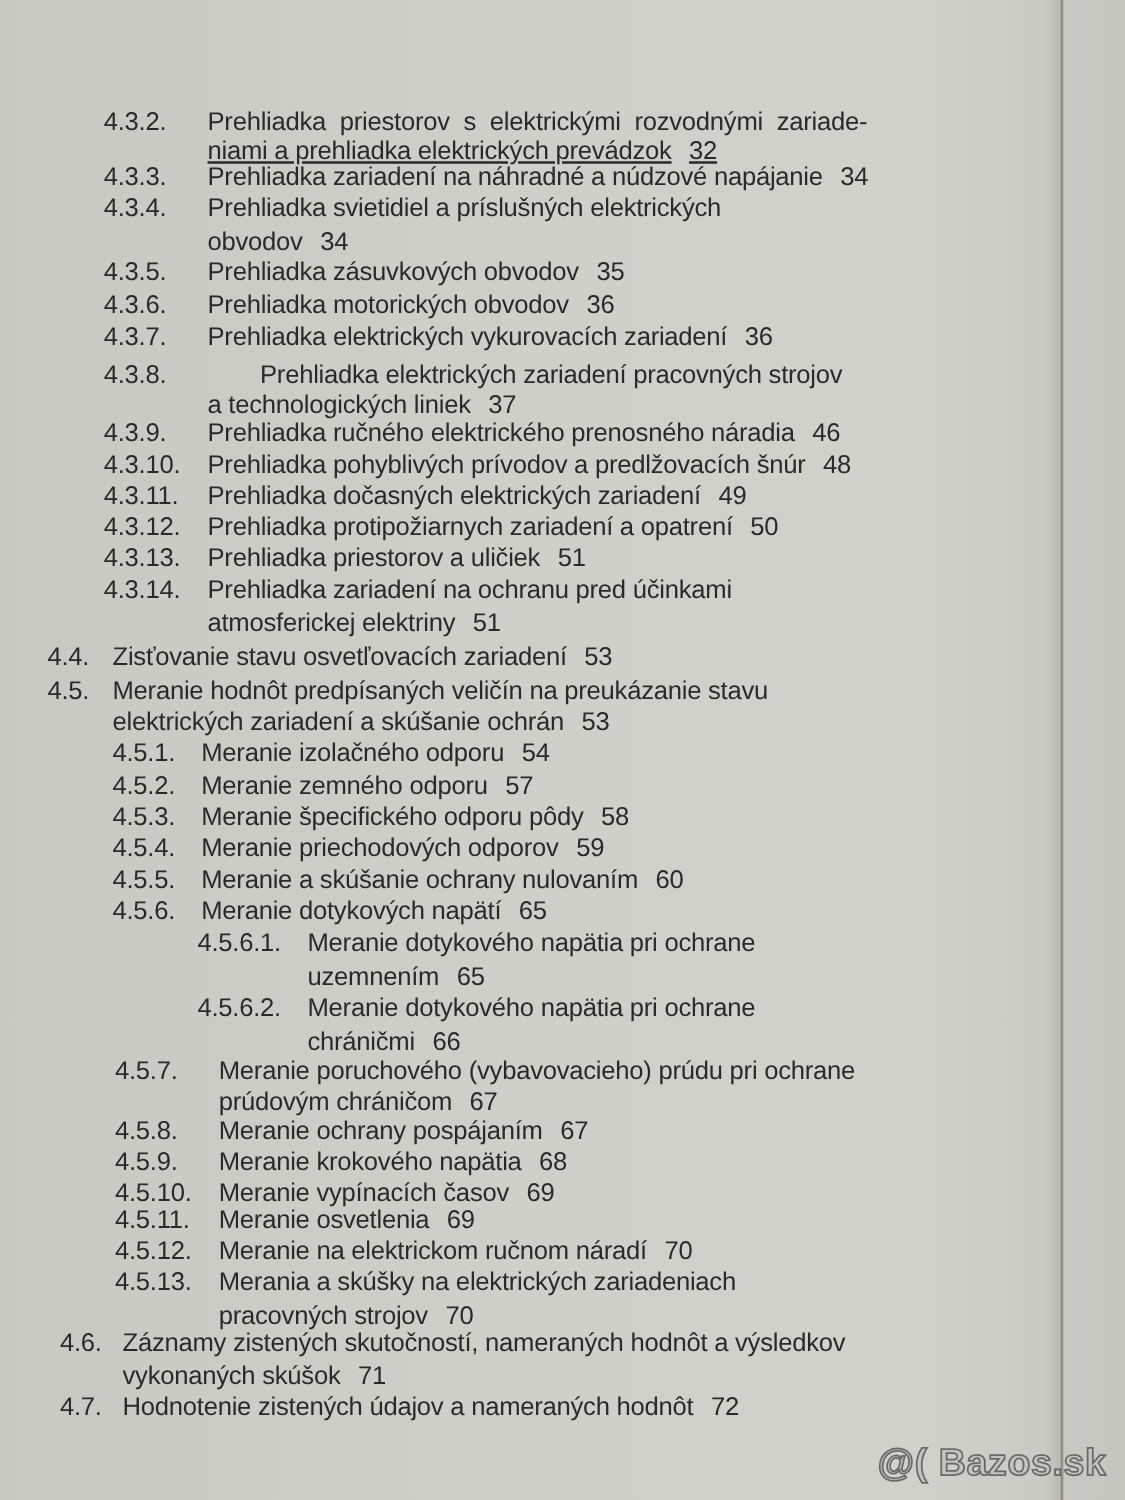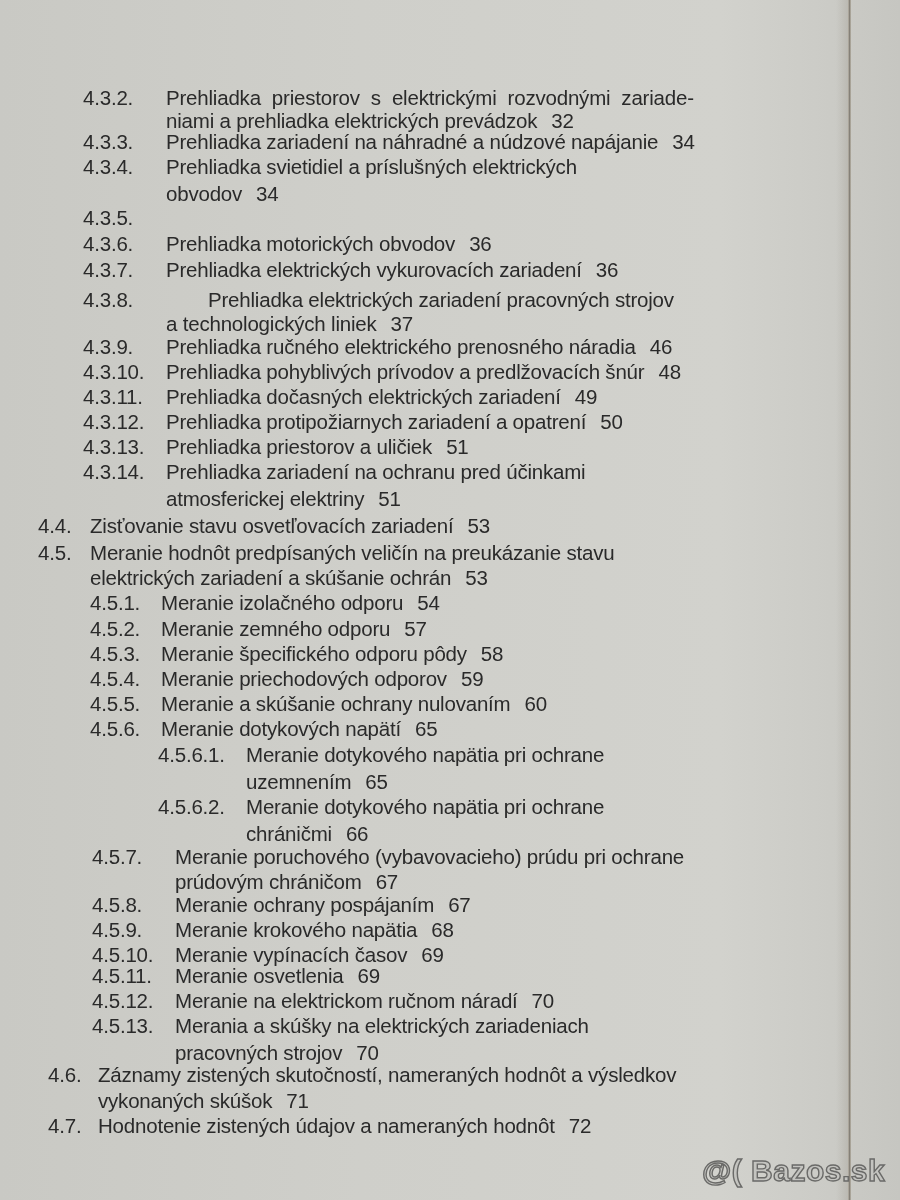--- a/index.html
+++ b/index.html
@@ -36,27 +36,28 @@
 </style>
 </head>
 <body>
 
 <div class="page-edge-shadow"></div>
 <div class="page-edge"></div>
 
 <div class="toc" id="toc">
     <div class="line num" style="left: 83px; top: 86px;">4.3.2.</div>
     <div class="line txt" style="left: 166px; top: 86px; white-space: pre;">Prehliadka  priestorov  s  elektrickými  rozvodnými  zariade-</div>
-    <div class="line txt" style="left: 166px; top: 109px; white-space: pre;">niami a prehliadka elektrických prevádzok<span class="pg">32</span></div>
+    <div class="line txt" style="left: 166px; top: 109px; white-space: pre; text-decoration: underline;">niami a prehliadka elektrických prevádzok<span class="pg">32</span></div>
     <div class="line num" style="left: 83px; top: 130px;">4.3.3.</div>
     <div class="line txt" style="left: 166px; top: 130px; white-space: pre;">Prehliadka zariadení na náhradné a núdzové napájanie<span class="pg">34</span></div>
     <div class="line num" style="left: 83px; top: 155px;">4.3.4.</div>
     <div class="line txt" style="left: 166px; top: 155px; white-space: pre;">Prehliadka svietidiel a príslušných elektrických</div>
     <div class="line txt" style="left: 166px; top: 182px; white-space: pre;">obvodov<span class="pg">34</span></div>
     <div class="line num" style="left: 83px; top: 206px;">4.3.5.</div>
+    <div class="line txt" style="left: 166px; top: 206px; white-space: pre;">Prehliadka zásuvkových obvodov<span class="pg">35</span></div>
     <div class="line num" style="left: 83px; top: 232px;">4.3.6.</div>
     <div class="line txt" style="left: 166px; top: 232px; white-space: pre;">Prehliadka motorických obvodov<span class="pg">36</span></div>
     <div class="line num" style="left: 83px; top: 258px;">4.3.7.</div>
     <div class="line txt" style="left: 166px; top: 258px; white-space: pre;">Prehliadka elektrických vykurovacích zariadení<span class="pg">36</span></div>
     <div class="line num" style="left: 83px; top: 288px;">4.3.8.</div>
     <div class="line txt" style="left: 166px; top: 288px; white-space: pre; margin-left: 42px;">Prehliadka elektrických zariadení pracovných strojov</div>
     <div class="line txt" style="left: 166px; top: 312px; white-space: pre;">a technologických liniek<span class="pg">37</span></div>
     <div class="line num" style="left: 83px; top: 335px;">4.3.9.</div>
     <div class="line txt" style="left: 166px; top: 335px; white-space: pre;">Prehliadka ručného elektrického prenosného náradia<span class="pg">46</span></div>
     <div class="line num" style="left: 83px; top: 360px;">4.3.10.</div>

